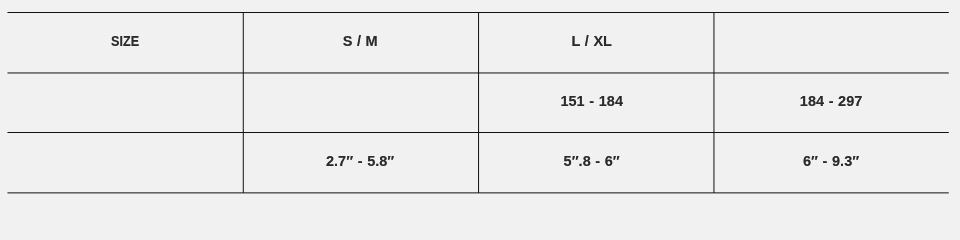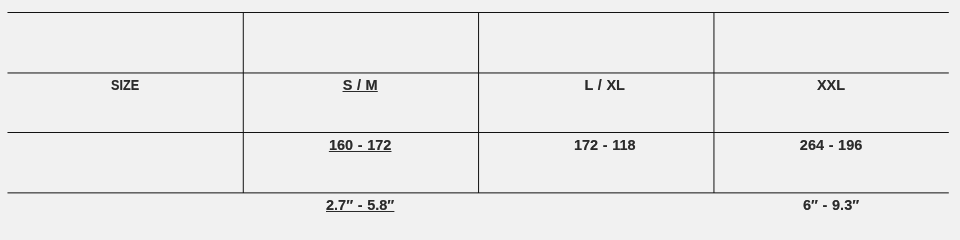--- a/index.html
+++ b/index.html
@@ -45,25 +45,24 @@
     justify-content: center;
     height: 57px;
     font-size: 14.5px;
     font-weight: bold;
     color: #2b2b2b;
     letter-spacing: 0;
     word-spacing: 0.6px;
     white-space: nowrap;
     text-shadow: 0 0 0.25px rgba(43,43,43,0.45);
     transform: translateZ(0);
-    margin-top: 44px;
   }
   .cell.c0 { left: 0;        width: 235.45px; }
-  .cell.c1 { left: 235.45px; width: 235.45px; text-decoration: underline; }
-  .cell.c2 { left: 480px;  width: 235.45px; }
+  .cell.c1 { left: 235.45px; width: 235.45px; }
+  .cell.c2 { left: 467px;  width: 235.45px; }
   .cell.c3 { left: 706.35px; width: 235.45px; }
   .cell.r0 { top: 0; }
   .cell.r1 { top: 60.13px; }
   .cell.r2 { top: 120.27px; }
   .cell.tight span { display: inline-block; transform: scaleX(0.87); }
 </style>
 </head>
 <body>
 
 <div class="chart">
@@ -75,24 +74,23 @@
 
   <div class="vline" style="left:235px;top:0;height:181px;transform:translateX(0.78px)"></div>
   <div class="vline" style="left:471px;top:0;height:181px;transform:translateX(0.06px)"></div>
   <div class="vline" style="left:706px;top:0;height:181px;transform:translateX(0.44px)"></div>
 
   <div class="cell c0 r0 tight">
       <span>SIZE</span>
     </div>
   <div class="cell c1 r0">S / M</div>
   <div class="cell c2 r0">L / XL</div>
-  <div class="cell c3 r0">XXL</div>
 
   <div class="cell c0 r1"></div>
-  <div class="cell c1 r1">160 - 172</div>
-  <div class="cell c2 r1">172 - 118</div>
-  <div class="cell c3 r1">264 - 196</div>
+  <div class="cell c2 r1">151 - 184</div>
+  <div class="cell c3 r1">184 - 297</div>
 
   <div class="cell c0 r2"></div>
   <div class="cell c1 r2">2.7″ - 5.8″</div>
+  <div class="cell c2 r2">5″.8 - 6″</div>
   <div class="cell c3 r2">6″ - 9.3″</div>
 
 </div>
 
 </body></html>

